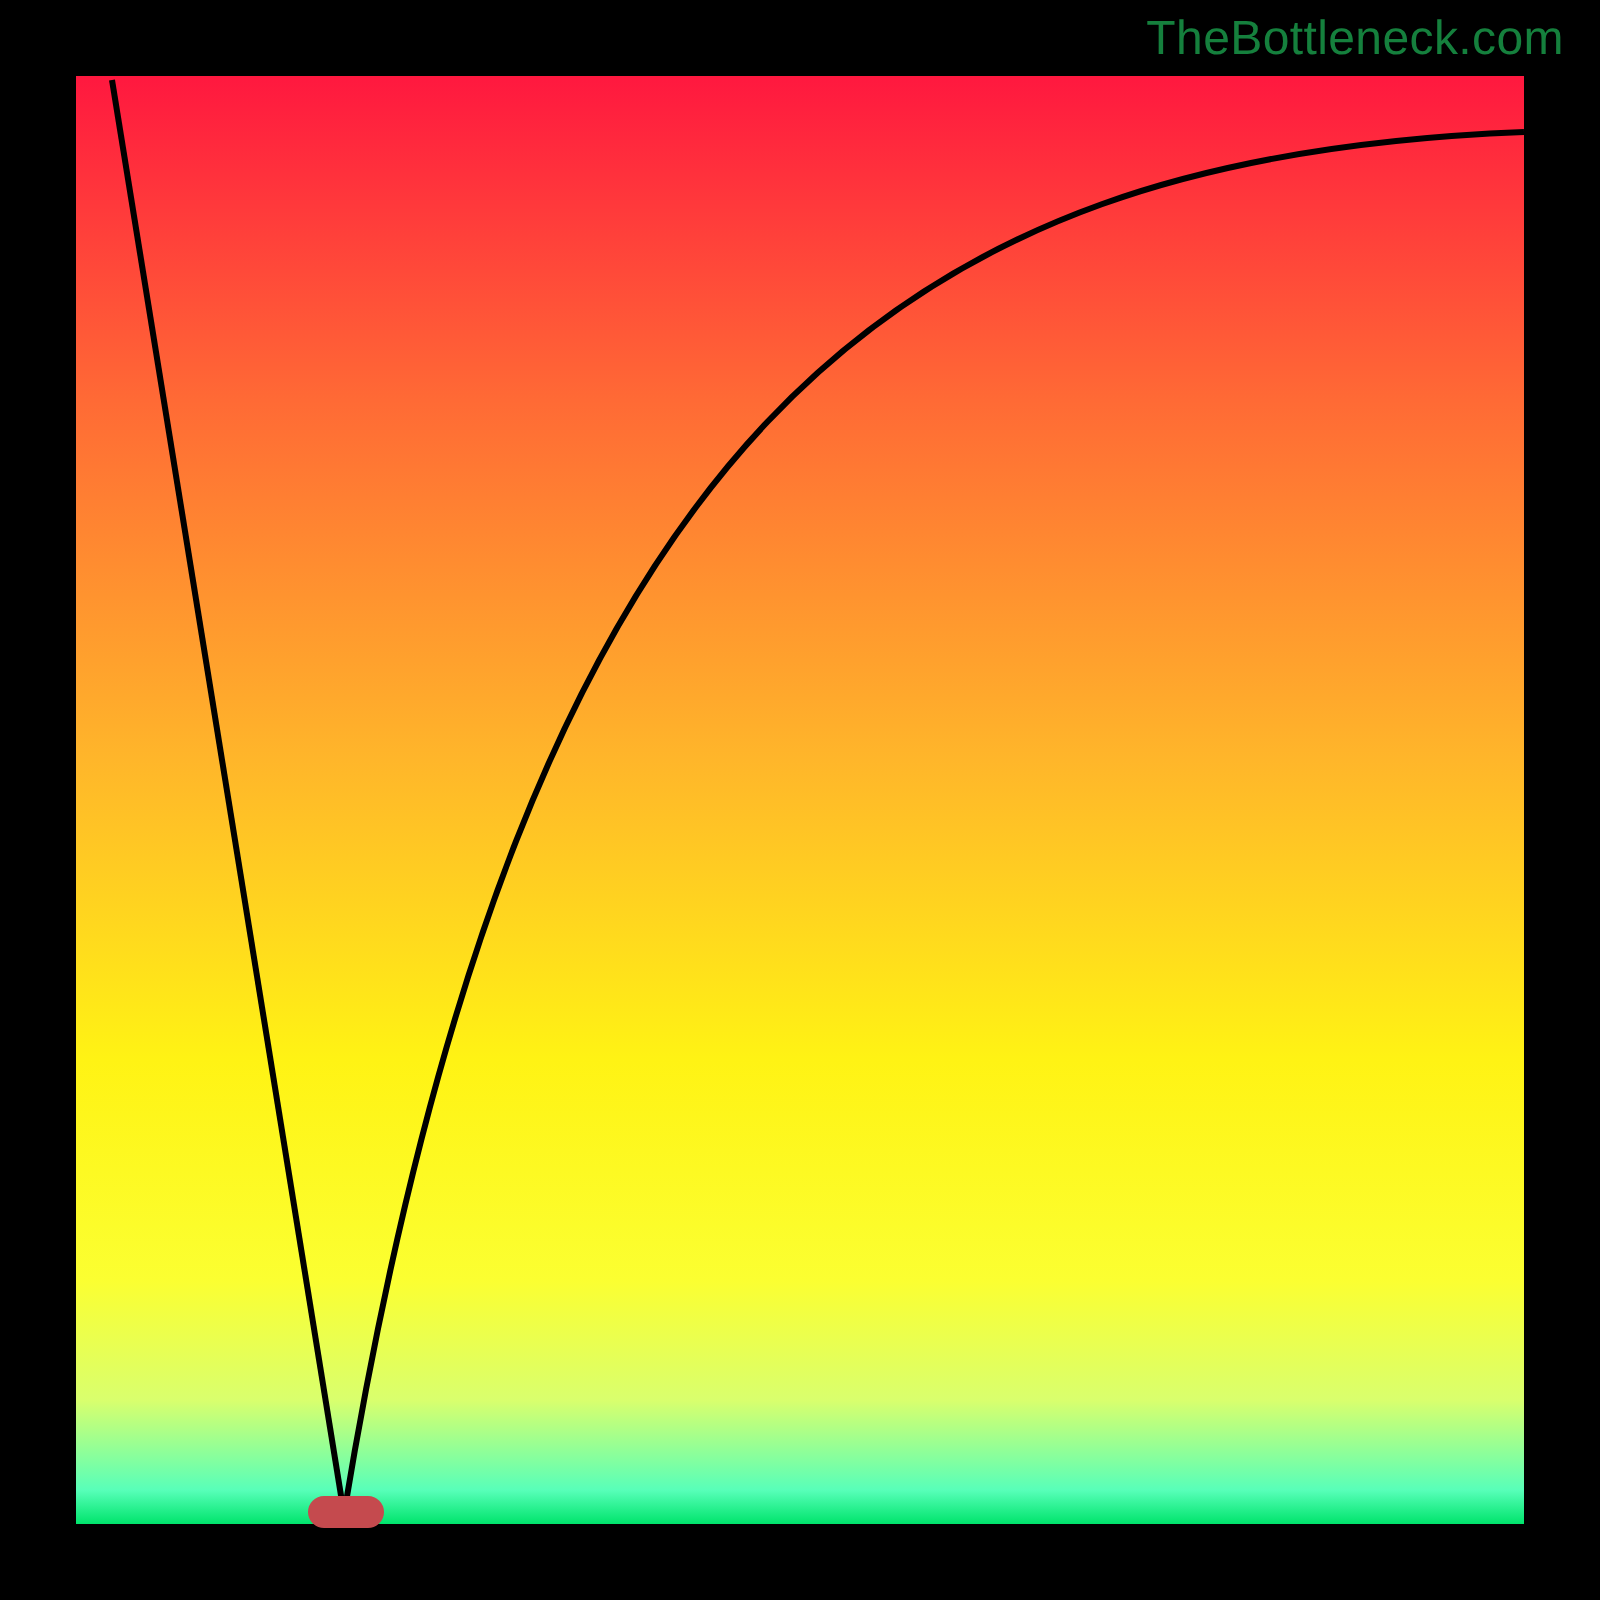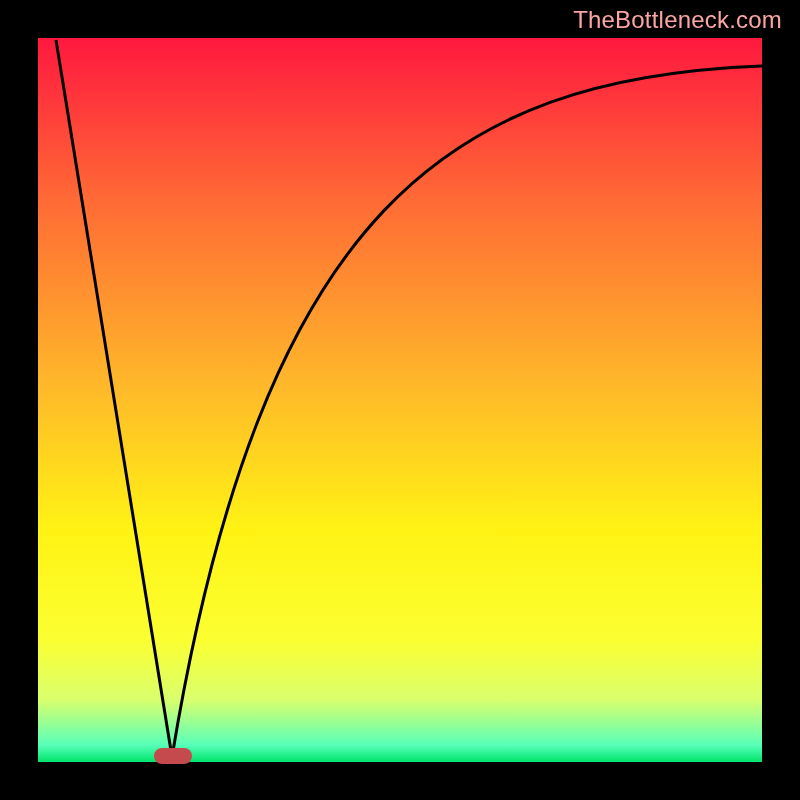--- a/index.html
+++ b/index.html
@@ -4,21 +4,21 @@
 <style>
   html, body { margin: 0; padding: 0; width: 800px; height: 800px; overflow: hidden; background: #000; }
   .canvas { position: relative; width: 800px; height: 800px; }
   svg { display: block; }
   .watermark {
     position: absolute;
     top: 6px;
     right: 18px;
     font-family: Arial, Helvetica, sans-serif;
     font-size: 24px;
-    color: #fca5a5;
+    color: #15803d;
     letter-spacing: 0.2px;
   }
 </style>
 </head>
 <body>
 
 <div class="canvas">
   <svg width="800" height="800" viewBox="0 0 800 800">
     <defs>
       <linearGradient id="bg" x1="0" y1="0" x2="0" y2="1">

